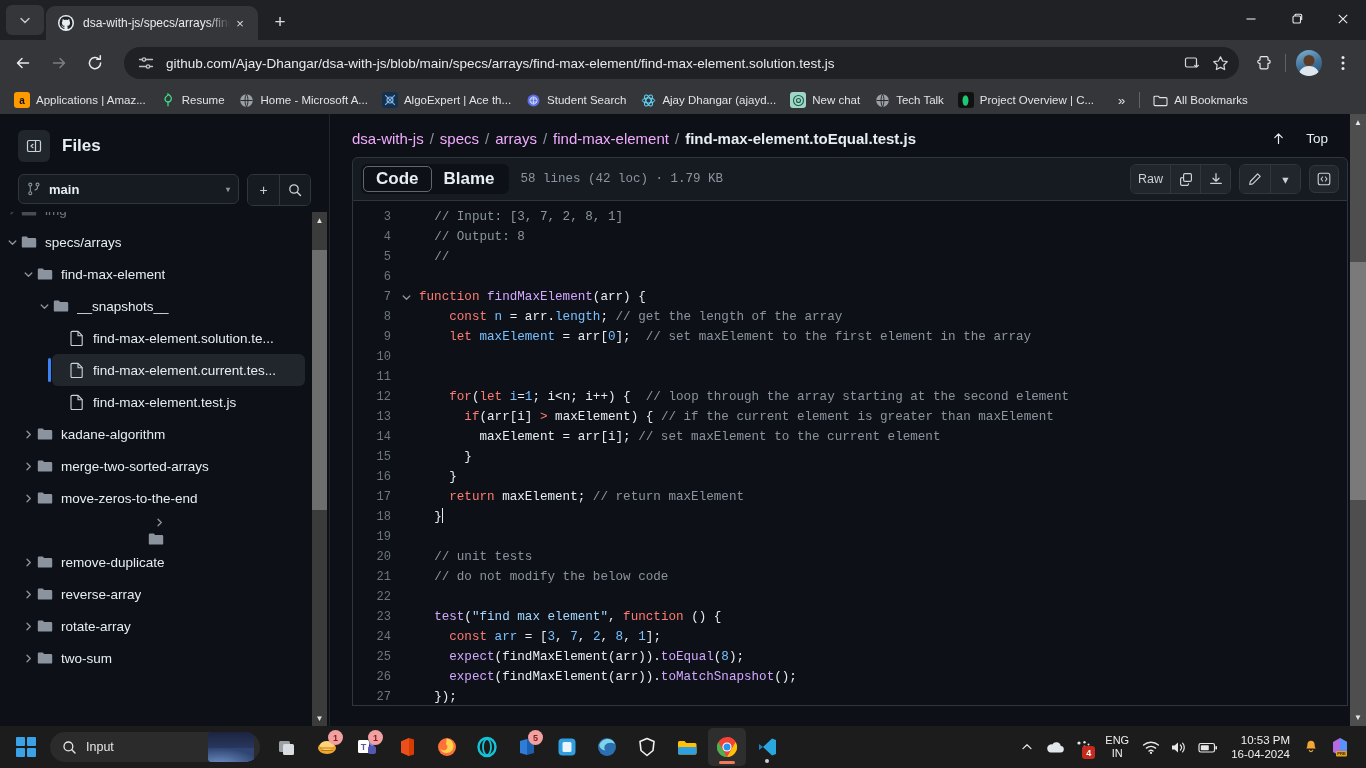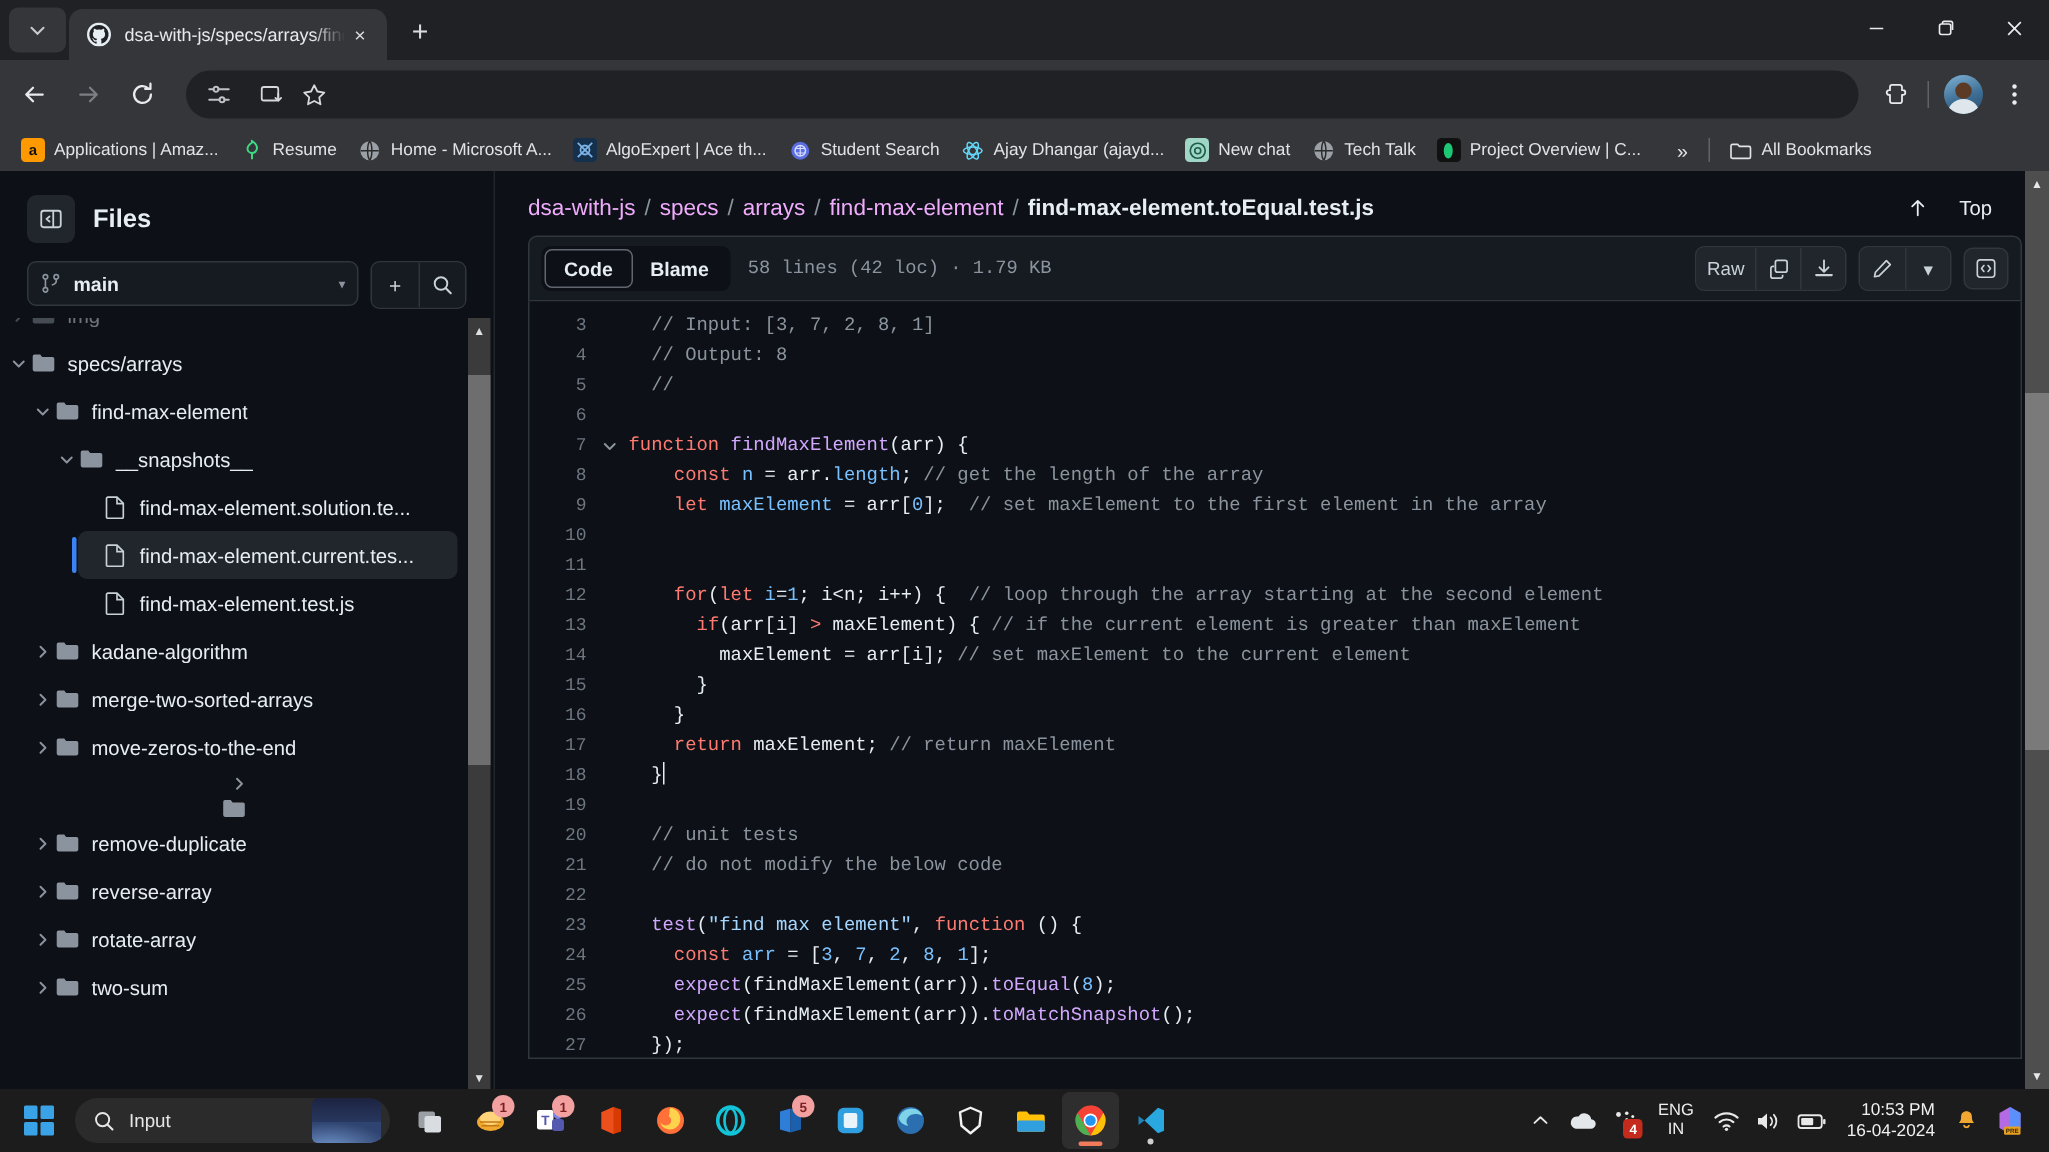--- a/index.html
+++ b/index.html
@@ -197,21 +197,21 @@
     margin-left: auto; color: #e6edf3; font-size: 13.5px; display: flex;
     align-items: center; gap: 21px; padding-right: 18px;
   }
   .file-header {
     margin: 0 18px 0 22px; border: 1px solid #30363d;
     border-radius: 6px 6px 0 0; background: #161b22; height: 44px;
     display: flex; align-items: center; padding: 0 8px;
   }
   .seg { display: flex; background: #0d1117; border-radius: 6px; padding: 2px; }
   .seg-btn {
-    height: 26px; padding: 0 12px; border-radius: 5px; font-size: 13px;
+    height: 26px; padding: 0 12px; border-radius: 5px; font-size: 17px;
     color: #e6edf3; display: flex; align-items: center; font-weight: bold;
   }
   .seg-btn.active { background: #0d1117; border: 1px solid #606771; font-weight: bold; }
   .seg-btn.inactive { color: #e6edf3; }
   .file-meta {
     margin-left: 12px; color: #8b949e; font-size: 12.5px;
     font-family: "Liberation Mono", monospace;
   }
   .fh-right { margin-left: auto; display: flex; align-items: center; gap: 8px; }
   .btn-group { display: flex; border: 1px solid #30363d; border-radius: 6px; overflow: hidden; }
@@ -386,20 +386,21 @@
         </svg>
     </div>
     <div class="omnibox">
       <span class="omni-icon">
         <svg width="16" height="16" viewBox="0 0 16 16">
             <path d="M1.5 4.5h3M7.5 4.5h7M1.5 11.5h7M11.5 11.5h3" stroke="currentColor" stroke-width="1.3" stroke-linecap="round"></path>
             <circle cx="6" cy="4.5" r="1.7" stroke="currentColor" stroke-width="1.3" fill="none"></circle>
             <circle cx="10" cy="11.5" r="1.7" stroke="currentColor" stroke-width="1.3" fill="none"></circle>
           </svg>
       </span>
+      <span class="omni-url">github.com/Ajay-Dhangar/dsa-with-js/blob/main/specs/arrays/find-max-element/find-max-element.solution.test.js</span>
       <span class="omni-action">
         <svg width="17" height="17" viewBox="0 0 17 17">
             <rect x="1.5" y="3" width="11" height="9" rx="1.4" stroke="currentColor" stroke-width="1.2" fill="none"></rect>
             <path d="M12.5 7.5v4.5M10.6 10.3l1.9 1.9 1.9-1.9" stroke="currentColor" stroke-width="1.2" fill="none" stroke-linecap="round" stroke-linejoin="round"></path>
           </svg>
       </span>
       <span class="omni-action">
         <svg width="17" height="17" viewBox="0 0 17 17">
             <path d="M8.5 1.8 10.6 6l4.6.7-3.35 3.25.8 4.6-4.15-2.2-4.15 2.2.8-4.6L1.8 6.7 6.4 6z" stroke="currentColor" stroke-width="1.2" fill="none" stroke-linejoin="round"></path>
           </svg>

